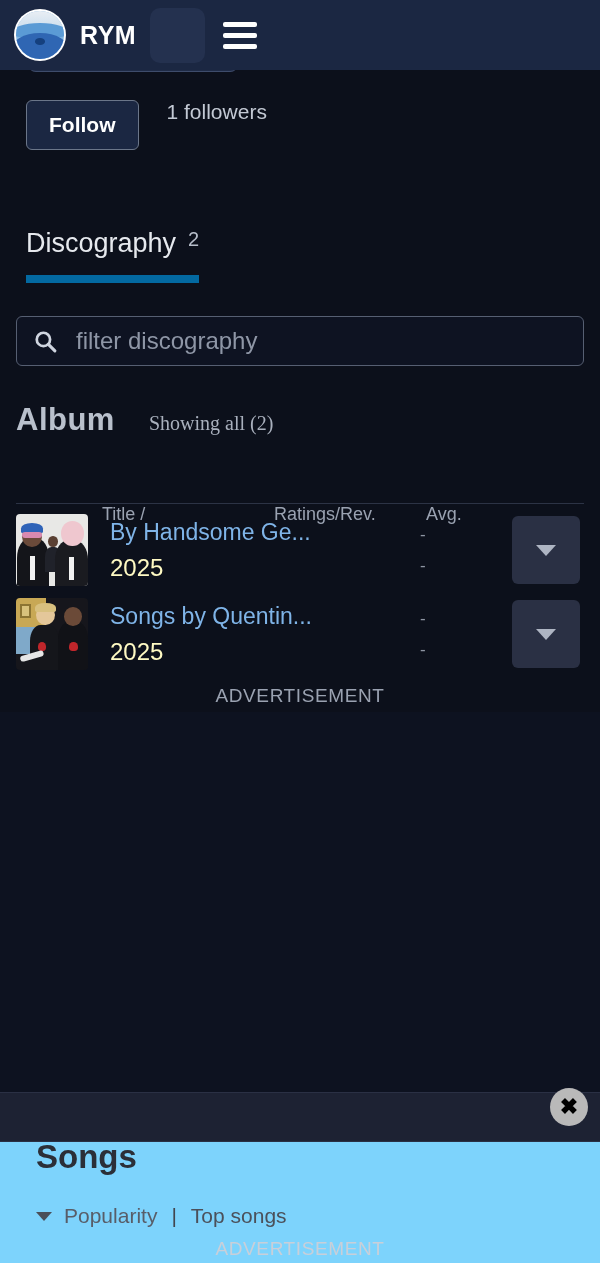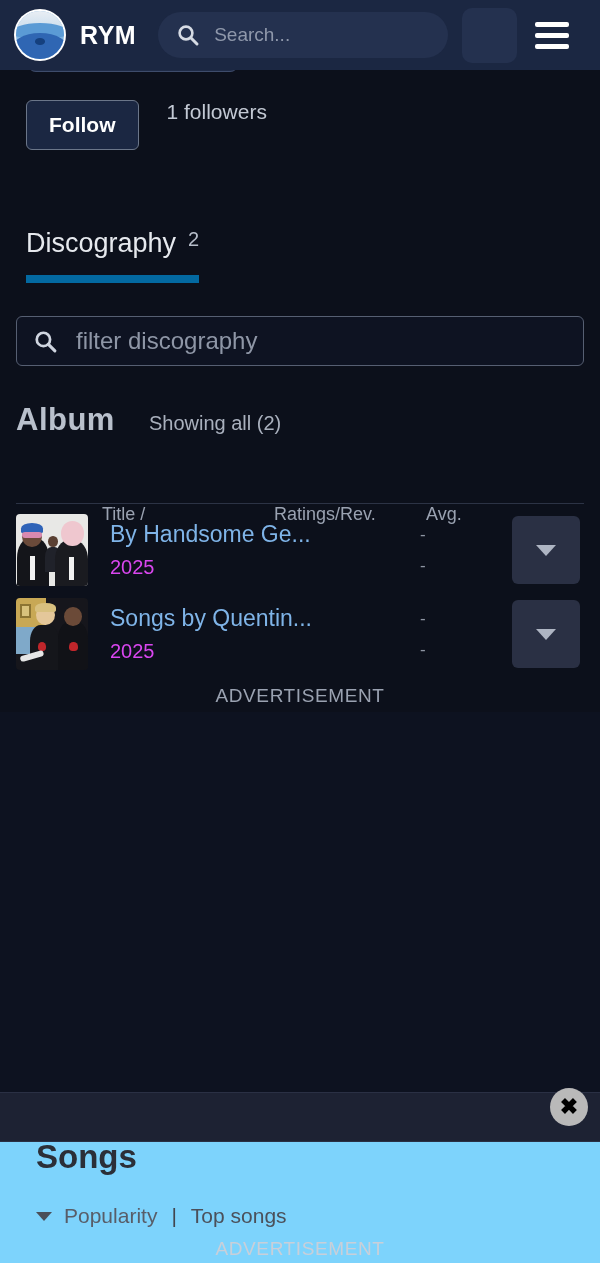--- a/index.html
+++ b/index.html
@@ -181,21 +181,21 @@
   }
   .filter-input::placeholder { color: #8e96a6; }
 
   
   .album-head {
     position: absolute;
     top: 402px; left: 16px;
     display: flex; align-items: baseline;
   }
   .album-head .title  { color: #b9c0cc; font-size: 31px; font-weight: bold; letter-spacing: .5px; }
-  .album-head .subtle { color: #a9b0bd; font-size: 20px; margin-left: 34px; }
+  .album-head .subtle { color: #a9b0bd; font-size: 20px; margin-left: 34px; font-family: Liberation Serif, serif; }
 
   .col-head {
     position: absolute;
     top: 504px; left: 16px;
     width: 568px; height: 26px;
   }
   .col-head .ch { position: absolute; color: #9aa2b1; font-size: 18px; }
   .ch-title   { left: 86px; }
   .ch-ratings { left: 258px; }
   .ch-avg     { left: 410px; }
@@ -275,21 +275,21 @@
                  background:#e6e6e6; transform: rotate(-16deg); border-radius:4px; }
 
   .row-text { margin-left: 22px; flex: 1 1 auto; min-width: 0; }
   .row-title {
     color: #7fb4e8;
     font-size: 23px;
     white-space: nowrap;
     overflow: hidden;
     cursor: pointer;
   }
-  .row-year { color: #d946ef; font-size: 20px; margin-top: 8px; }
+  .row-year { color: #fef9c3; font-size: 24px; margin-top: 8px; }
 
   .row-stats {
     position: absolute;
     left: 404px; top: 0;
     height: 84px;
     display: flex; flex-direction: column;
     justify-content: center; gap: 14px;
   }
   .row-stats .dash { color: #8e95a3; font-size: 17px; line-height: 1; }
 
@@ -398,29 +398,20 @@
       <div class="logo-circle">
         <div class="sky"></div>
         <div class="mid"></div>
         <div class="deep"></div>
         <div class="dot"></div>
       </div>
     </div>
 
     <div class="brand">RYM</div>
 
-    <div class="search-pill">
-      <span class="mag">
-        <svg width="24" height="24" viewBox="0 0 24 24">
-          <circle cx="10" cy="10" r="6.4" fill="none" stroke="#d6dbe4" stroke-width="2.6"></circle>
-          <line x1="14.8" y1="14.8" x2="21" y2="21" stroke="#d6dbe4" stroke-width="3" stroke-linecap="round"></line>
-        </svg>
-      </span>
-      <input class="search-input" type="text" placeholder="Search..." style="">
-    </div>
 
     <div class="square-btn"></div>
 
     <div class="hamburger">
       <span></span>
       <span></span>
       <span></span>
     </div>
   </div>
 

